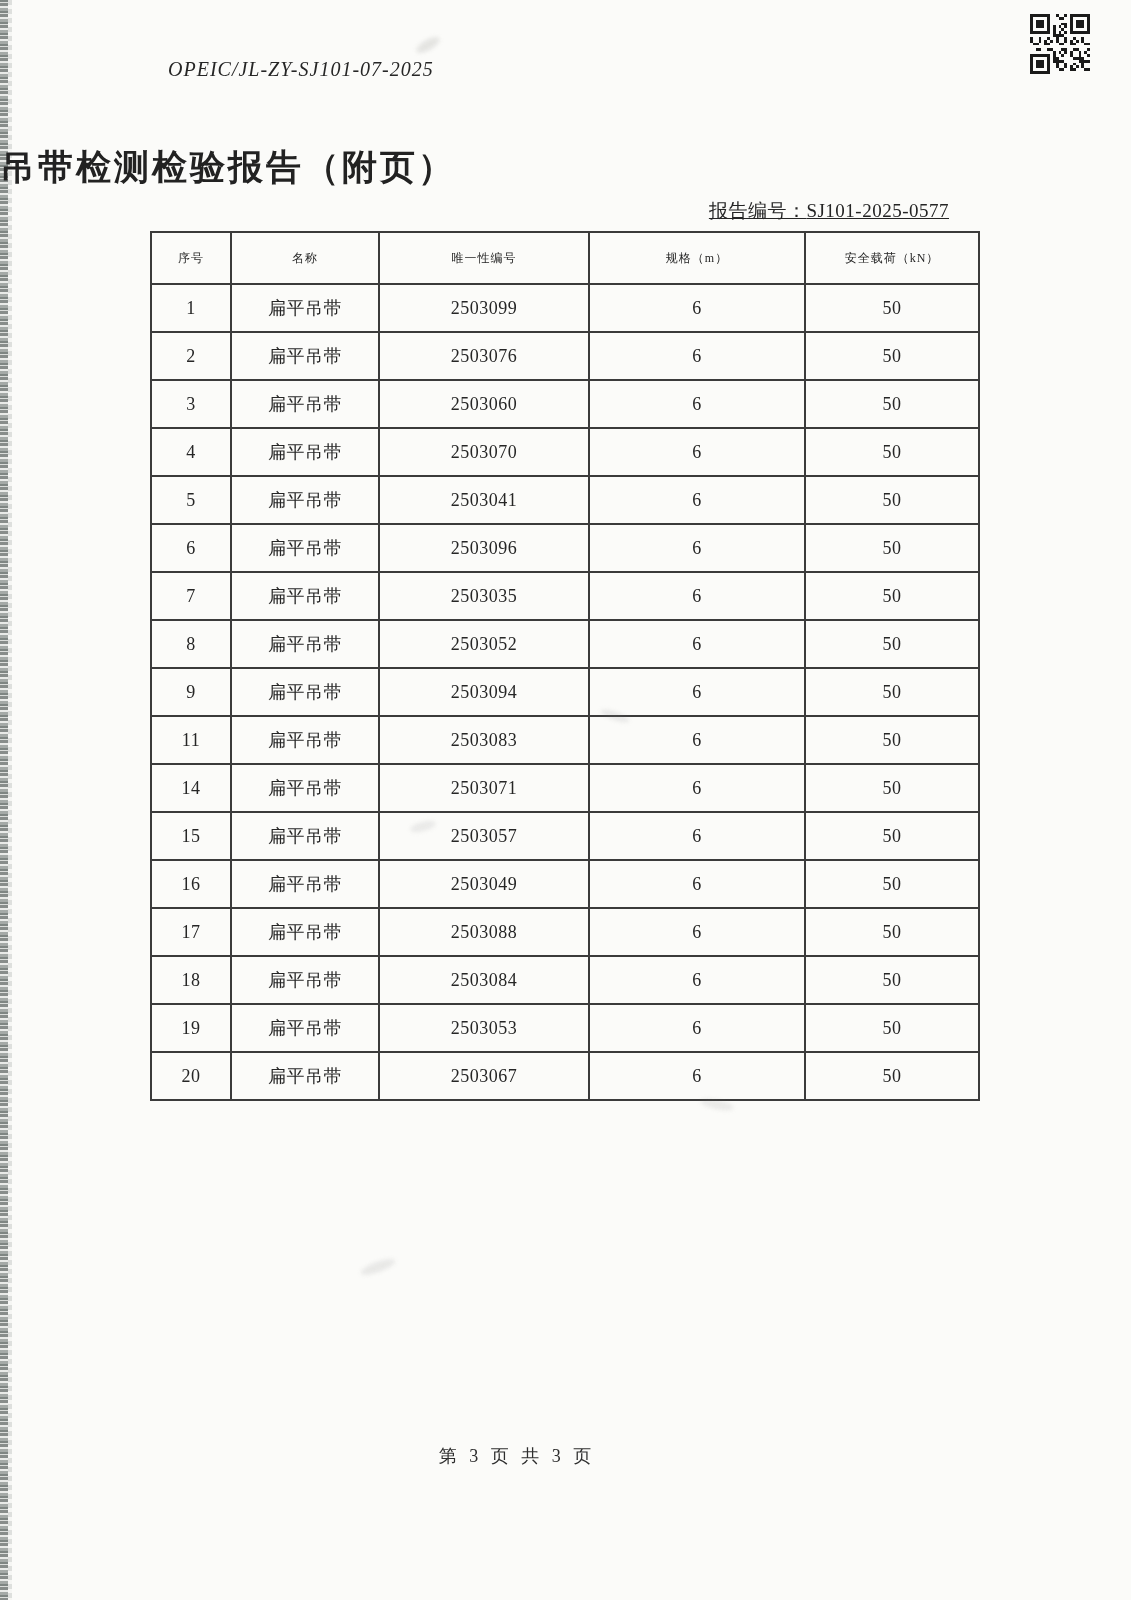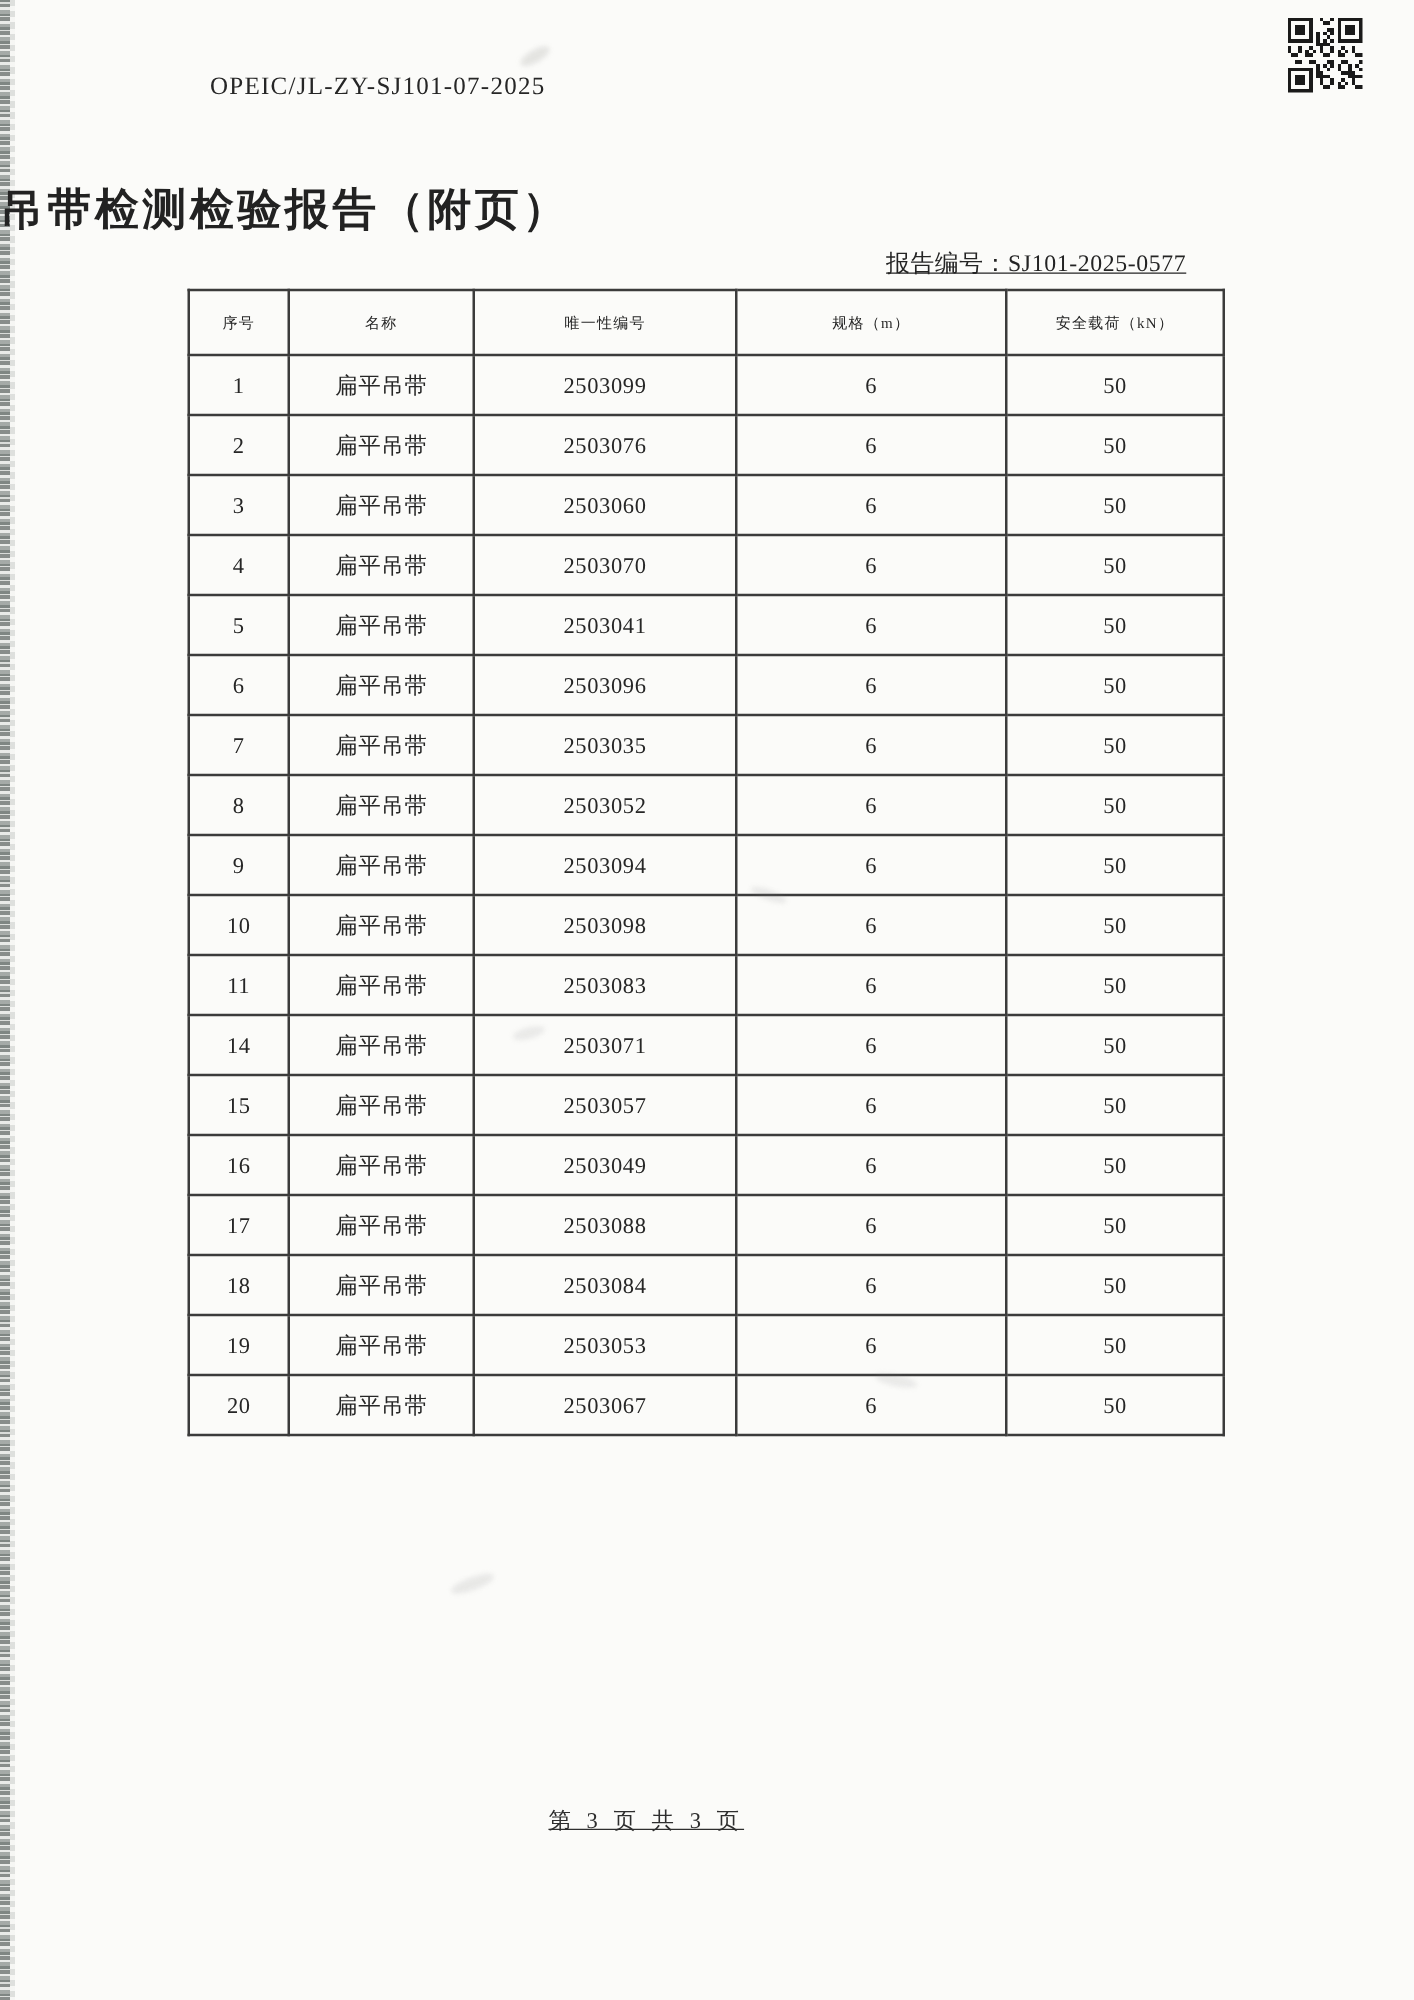--- a/index.html
+++ b/index.html
@@ -26,21 +26,21 @@
   .scan-strip2 {
     position: absolute; left: 8px; top: 0; width: 4px; height: 1600px;
     background: repeating-linear-gradient(
       to bottom,
       rgba(90,100,96,0.18) 0 5px,
       rgba(200,204,200,0.10) 5px 9px
     );
   }
   .doc-code {
     position: absolute; left: 168px; top: 58px;
-    font-size: 20px; letter-spacing: 1px; color: #262626;
+    font-size: 20px; letter-spacing: 1px; color: #262626; font-style: italic;
   }
   .qr {
     position: absolute; left: 1030px; top: 14px; width: 60px; height: 60px;
   }
   .title {
     position: absolute; left: 0; top: 144px; width: 1131px;
     text-align: left; font-size: 35px; font-weight: 700;
     letter-spacing: 3px; color: #222;
   }
   .report-no {
@@ -60,21 +60,21 @@
   table.report th, table.report td {
     border: 2px solid #3b3b3b;
     text-align: center; vertical-align: middle;
     font-weight: 400; color: #262626;
     background: transparent;
   }
   table.report th { height: 52px; font-size: 12px; letter-spacing: 1px; }
   table.report td { height: 48px; font-size: 18px; letter-spacing: 0.5px; }
   .footer {
     position: absolute; left: 0; top: 1444px; width: 1034px;
-    text-align: center; font-size: 18px; color: #2e2e2e; letter-spacing: 4px; text-decoration: underline;
+    text-align: center; font-size: 18px; color: #2e2e2e; letter-spacing: 4px;
   }
   
   .smudge { position: absolute; border-radius: 50%; filter: blur(2px); }
   .s1 { left: 415px; top: 40px; width: 26px; height: 10px; background: rgba(120,120,118,0.18); transform: rotate(-30deg); }
   .s2 { left: 600px; top: 712px; width: 30px; height: 8px; background: rgba(130,130,128,0.15); transform: rotate(20deg); }
   .s3 { left: 410px; top: 822px; width: 26px; height: 9px; background: rgba(130,130,128,0.14); transform: rotate(-15deg); }
   .s4 { left: 700px; top: 1100px; width: 34px; height: 9px; background: rgba(130,130,128,0.14); transform: rotate(12deg); }
   .s5 { left: 360px; top: 1262px; width: 36px; height: 10px; background: rgba(130,130,128,0.16); transform: rotate(-20deg); }
 </style>
 </head>
@@ -269,27 +269,20 @@
         <td>50</td>
       </tr>
       <tr>
         <td>9</td>
         <td>扁平吊带</td>
         <td>2503094</td>
         <td>6</td>
         <td>50</td>
       </tr>
       <tr>
-        <td>10</td>
-        <td>扁平吊带</td>
-        <td>2503098</td>
-        <td>6</td>
-        <td>50</td>
-      </tr>
-      <tr>
         <td>11</td>
         <td>扁平吊带</td>
         <td>2503083</td>
         <td>6</td>
         <td>50</td>
       </tr>
       <tr>
         <td>14</td>
         <td>扁平吊带</td>
         <td>2503071</td>

